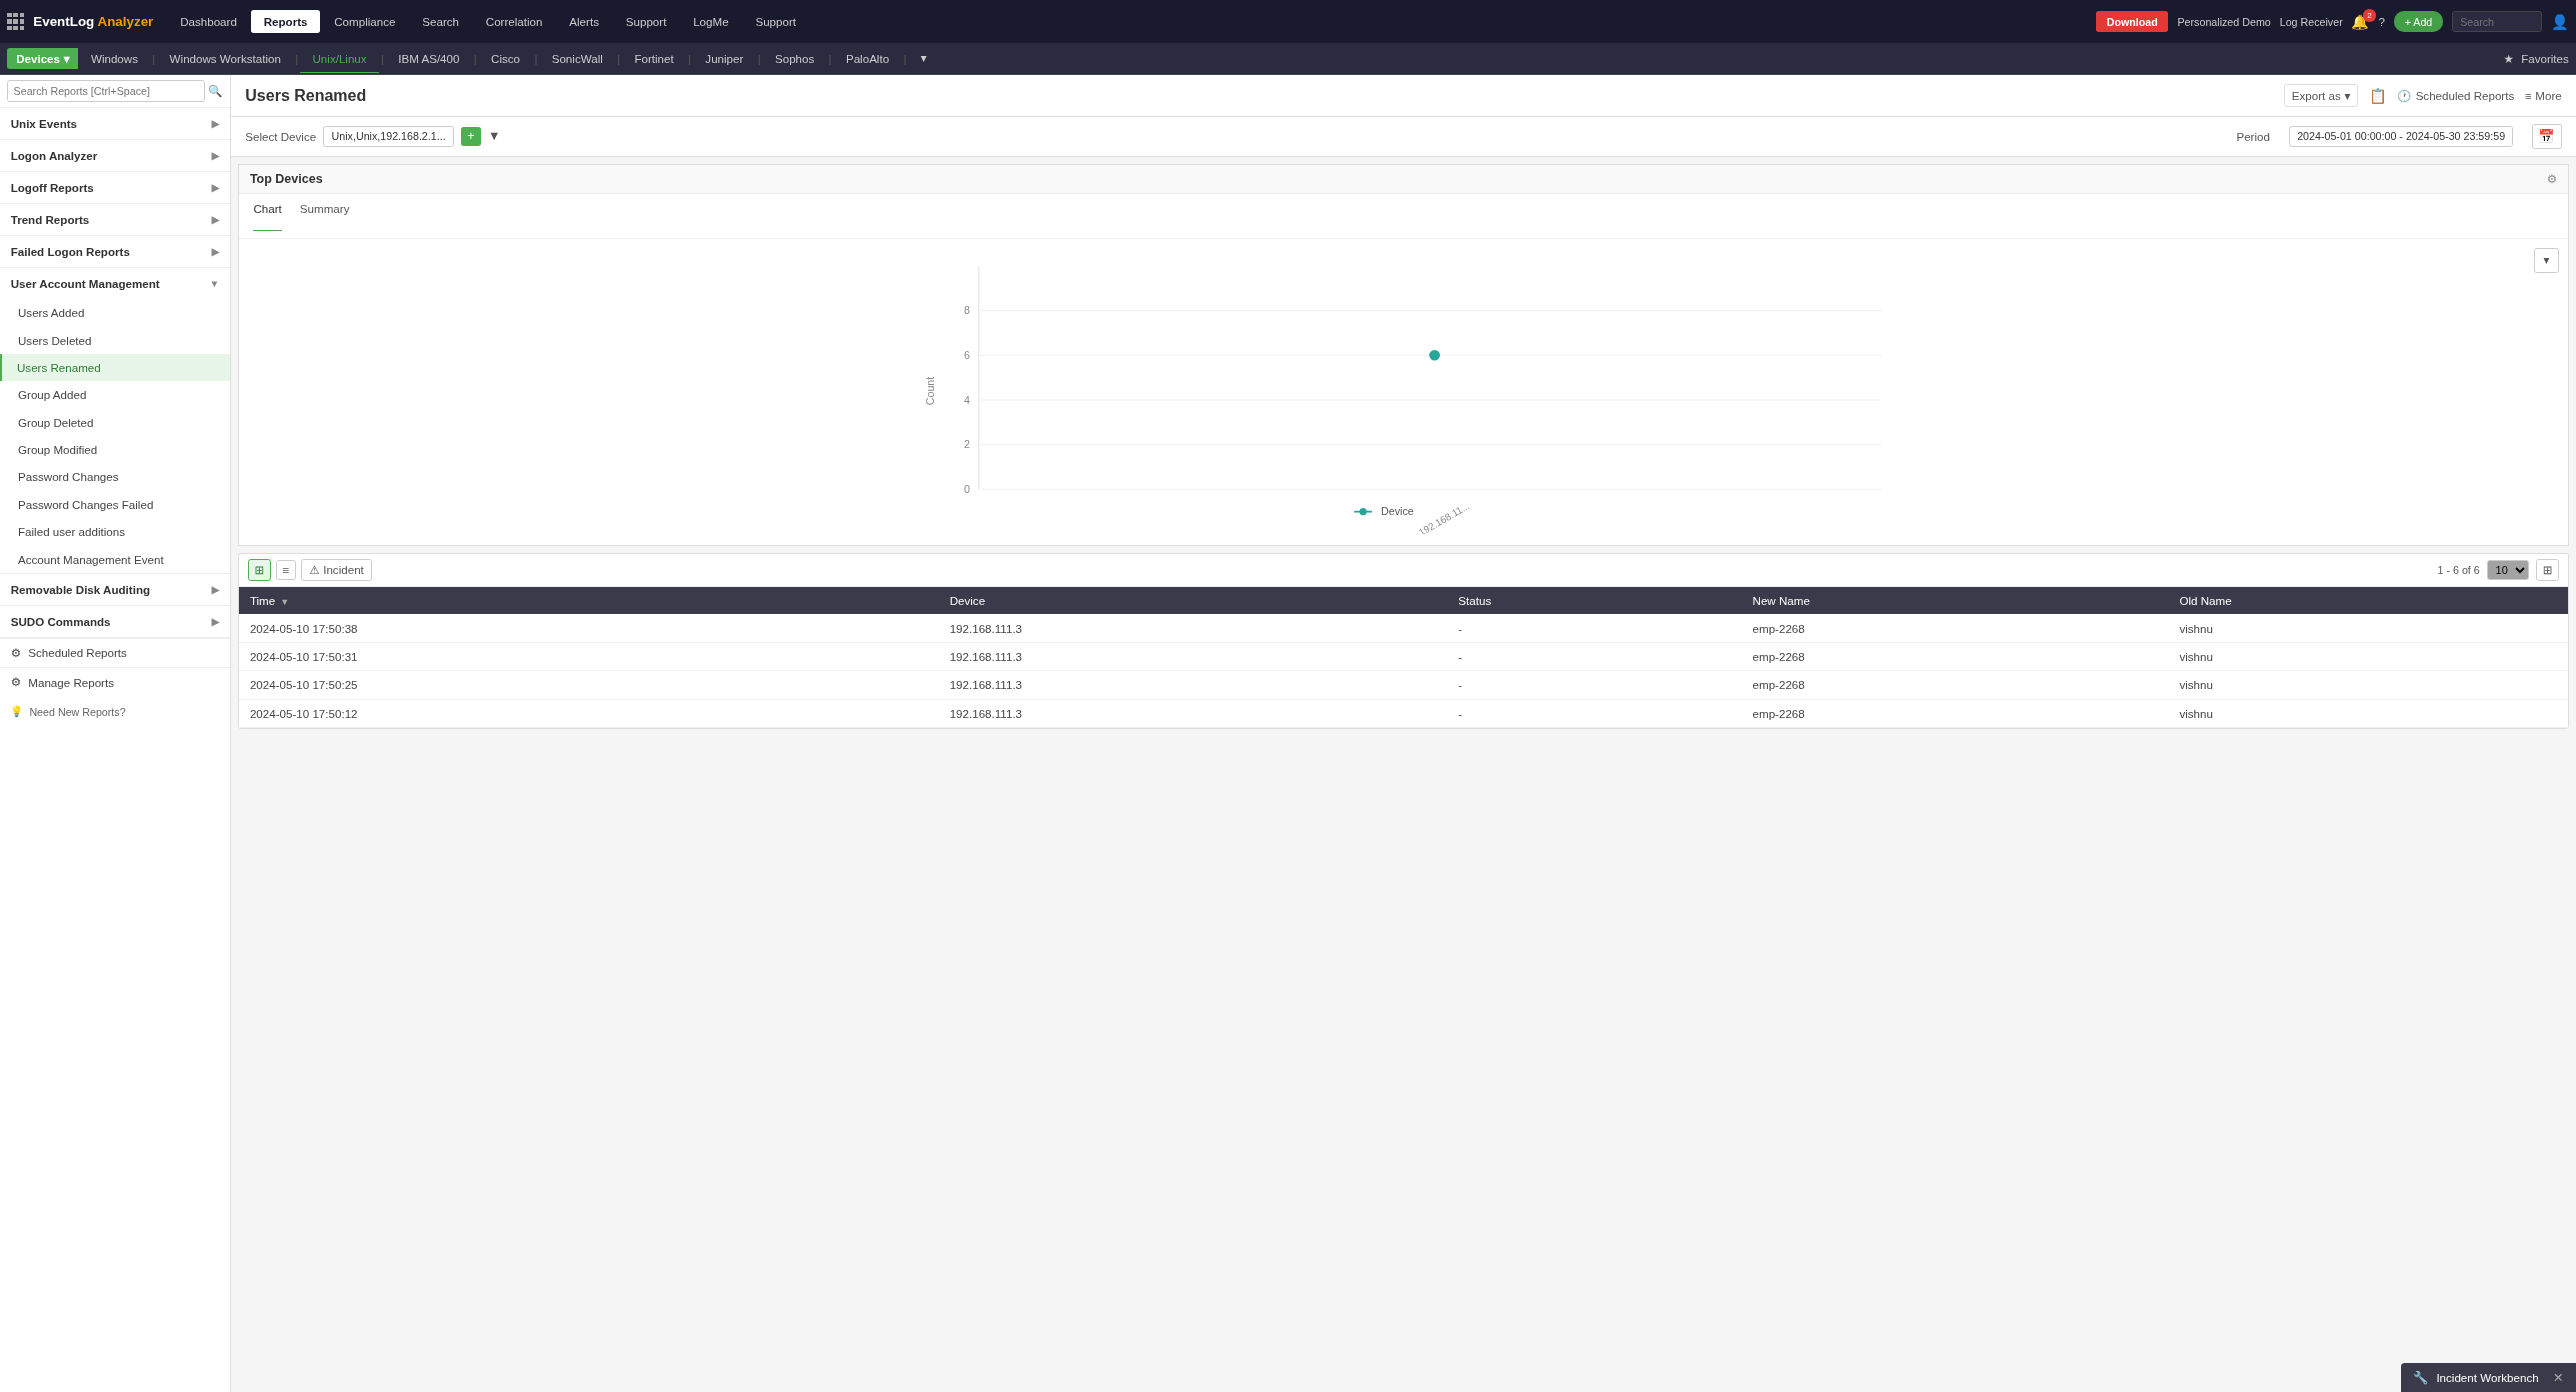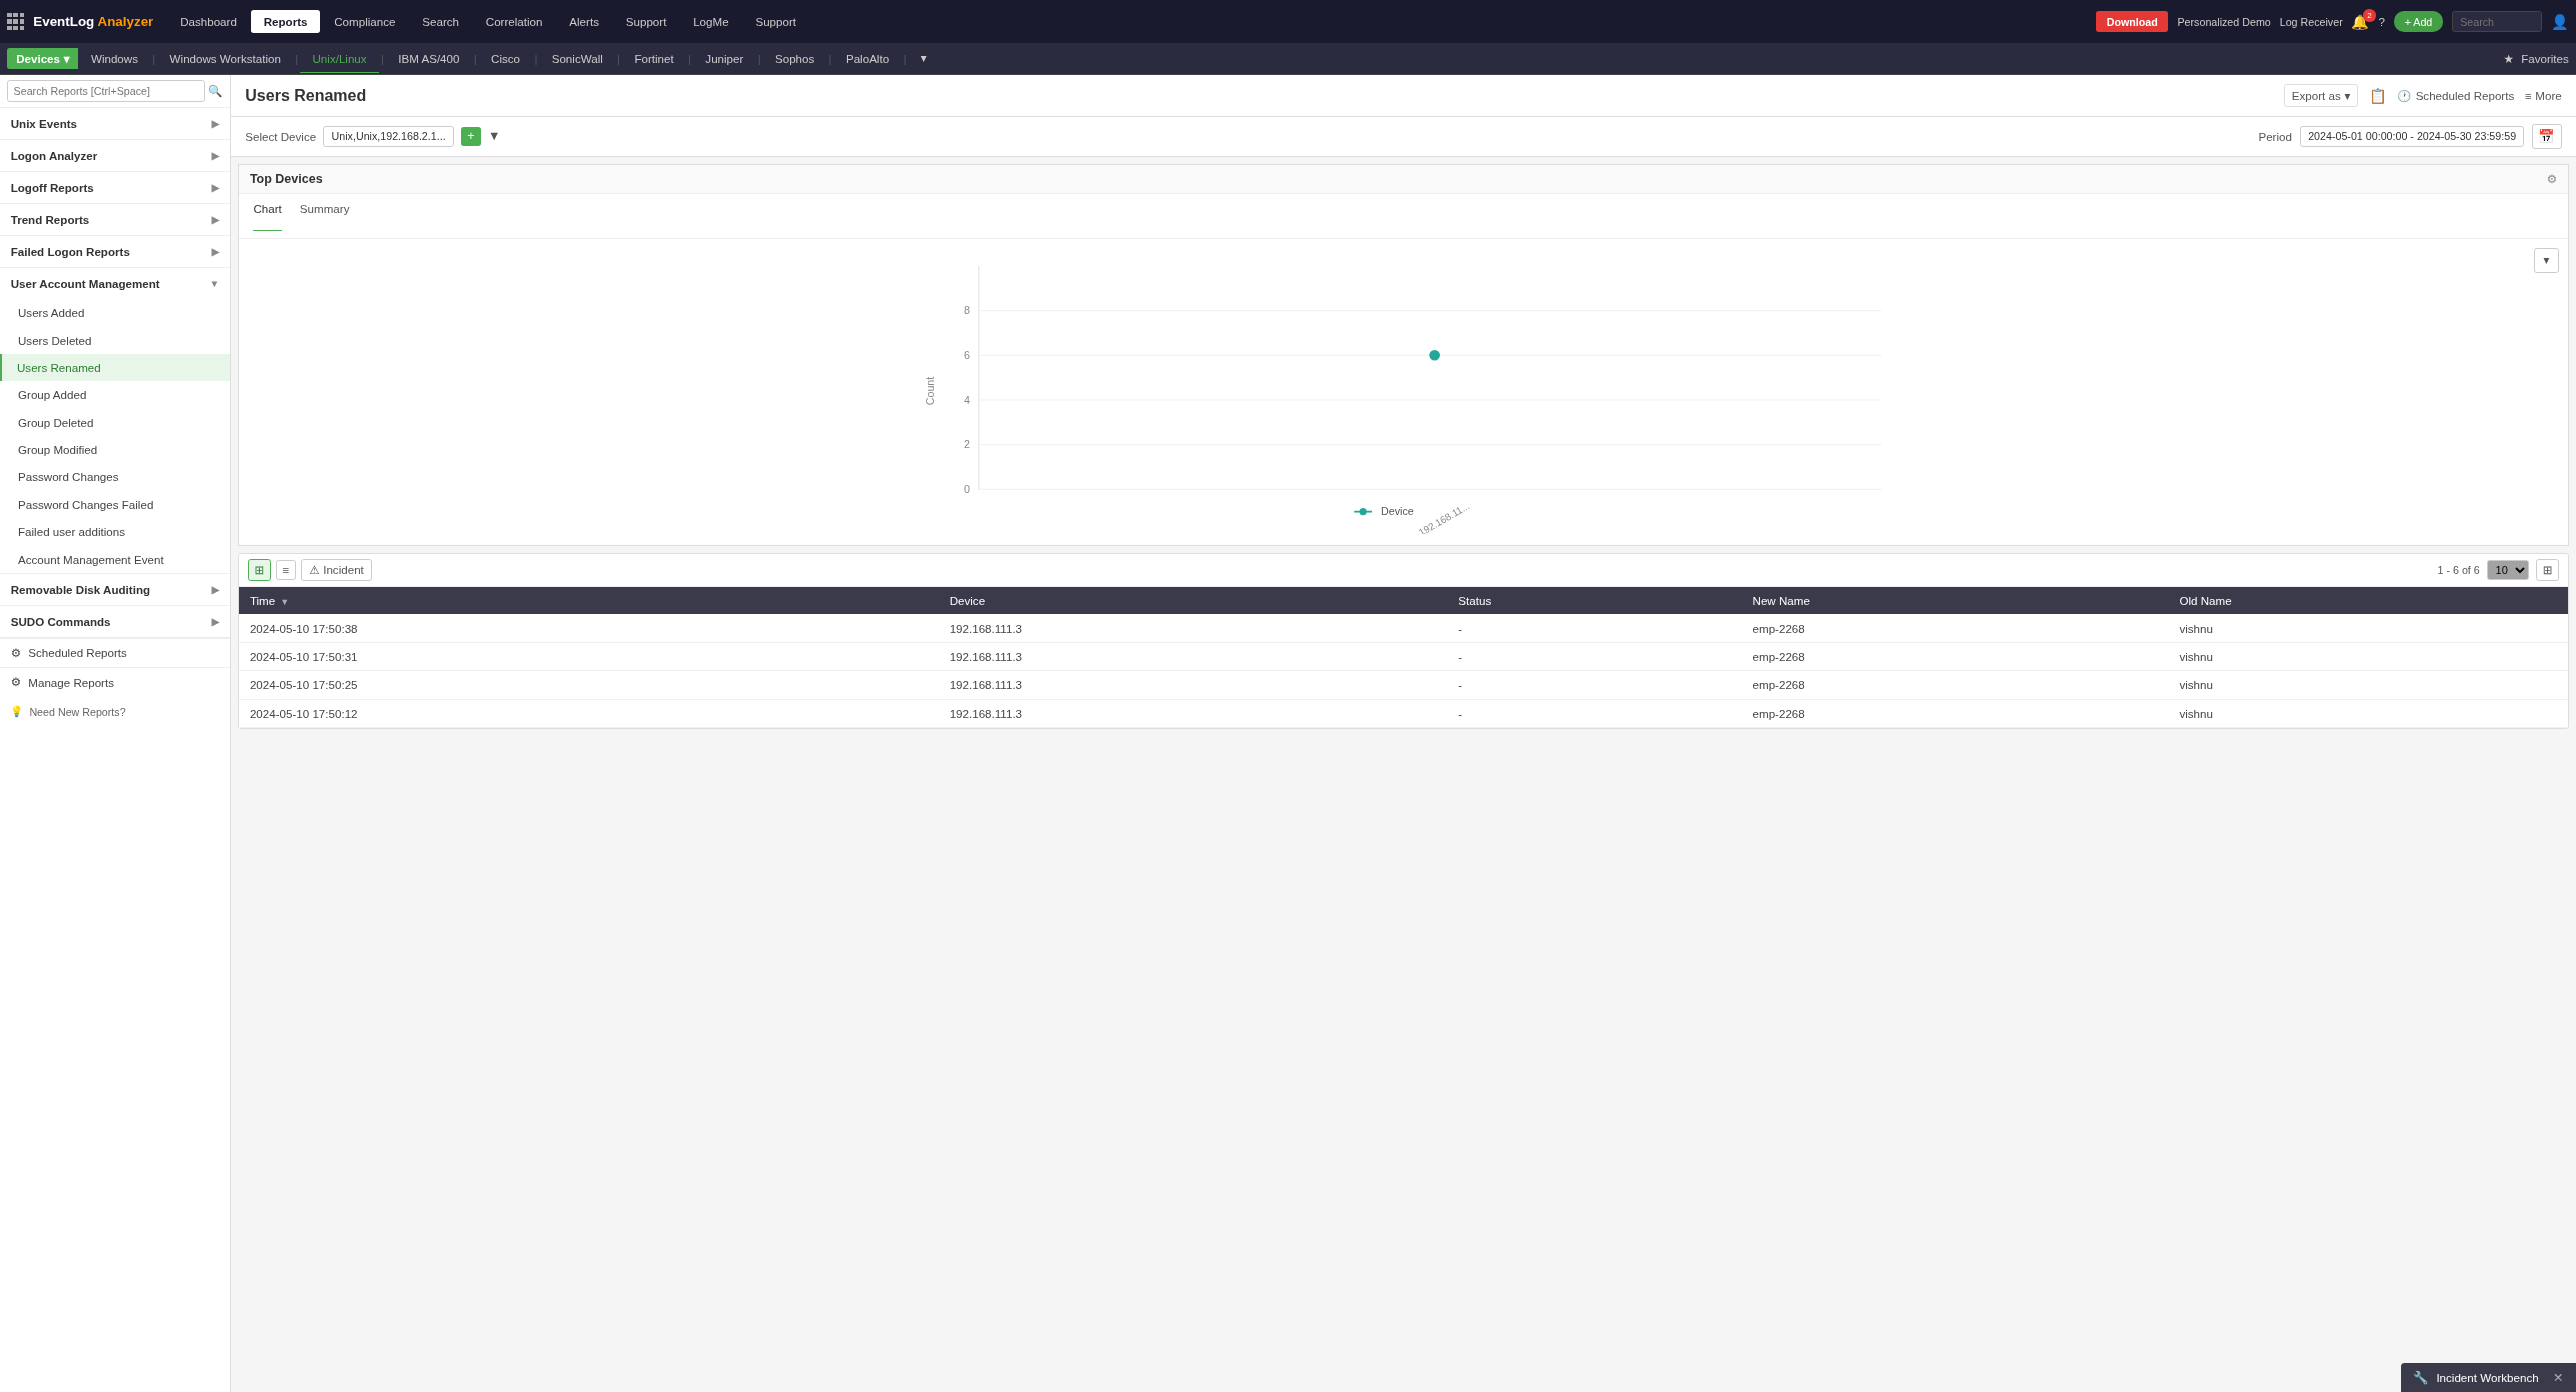--- a/index.html
+++ b/index.html
@@ -329,21 +329,21 @@
       display: flex;
       align-items: center;
       justify-content: center;
       cursor: pointer;
       font-size: 12.5px;
     }
     .filter-icon { color: #555; cursor: pointer; font-size: 12.5px; }
     .filter-right {
       display: flex;
       align-items: center;
-      gap: 8px;
+      gap: 19px;
     }
     .period-label { font-size: 11.6px; color: #555; }
     .period-value {
       border: 0.9px solid #ccc;
       border-radius: 2.7px;
       padding: 3.6px 7.2px;
       font-size: 10.7px;
       background: #fff;
       color: #333;
     }

